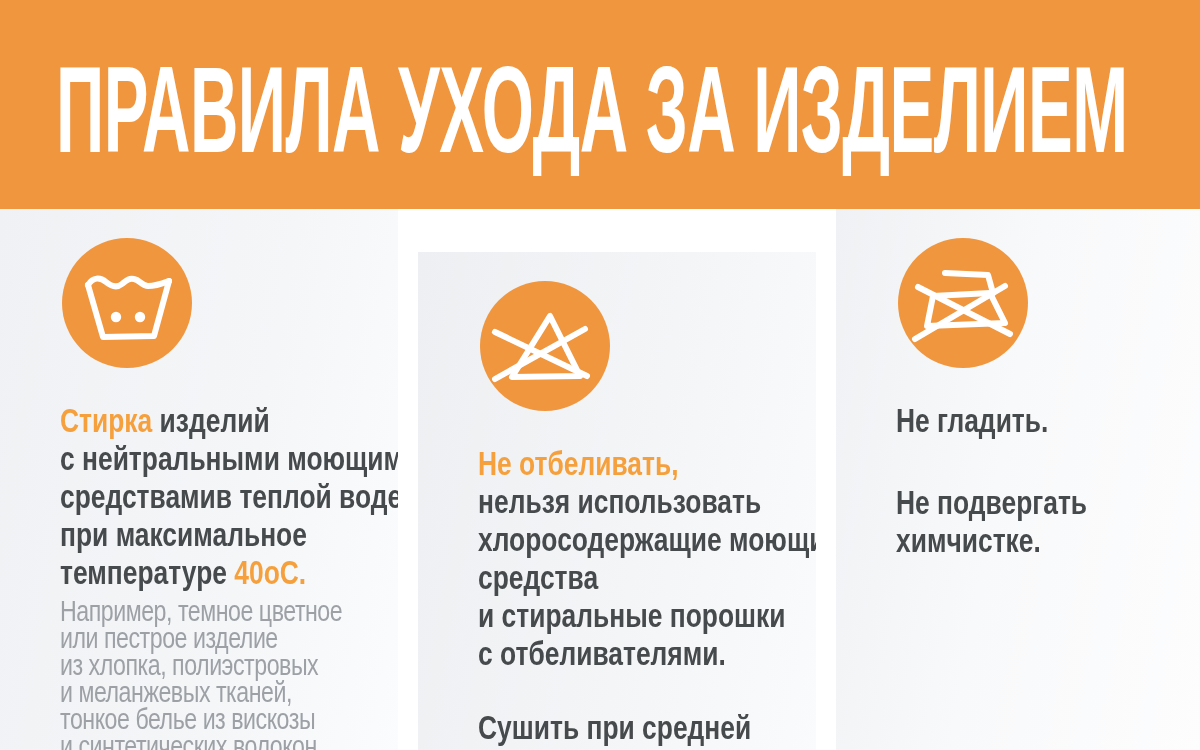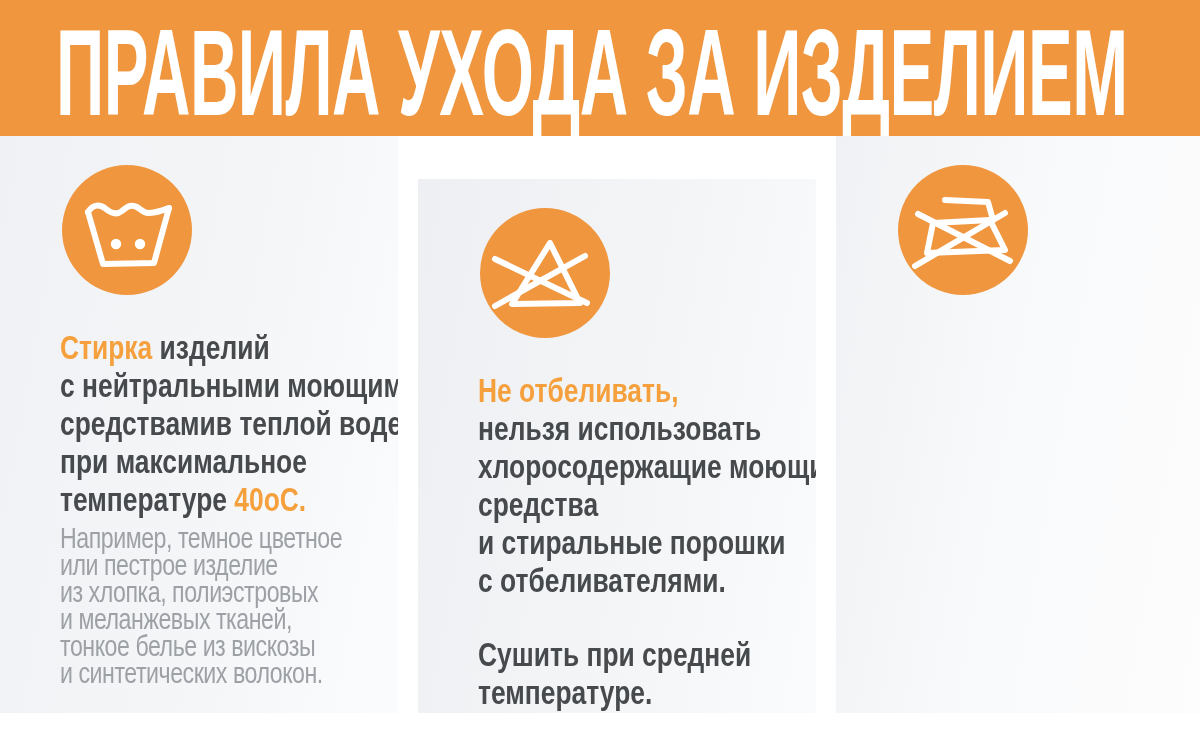--- a/index.html
+++ b/index.html
@@ -5,21 +5,21 @@
   * { margin:0; padding:0; box-sizing:border-box; }
   html,body { width:1200px; height:750px; }
   body {
     font-family:"Liberation Sans","DejaVu Sans",sans-serif;
     background:#fff;
     overflow:hidden;
   }
 
   
   .banner {
-    height:136px;
+    height:209px;
     background:var(--orange,#F0963F);
     display:flex;
     align-items:center;
     overflow:hidden;
   }
   .title {
     color:#ffffff;
     font-weight:bold;
     font-size:122px;
     line-height:1;
@@ -128,15 +128,24 @@
 
   <section class="panel panel-3">
     <svg class="icon" width="130" height="130" viewBox="0 0 130 130" aria-hidden="true">
       <circle class="icon-bg" cx="65" cy="65" r="65"></circle>
       <path class="icon-stroke" d="M29 88 L35 58 L92 55 L107 85 Z"></path>
       <path class="icon-stroke" d="M47 35 L90 37 L95 55"></path>
       <path class="icon-stroke" d="M20 49 L112 96"></path>
       <path class="icon-stroke" d="M17 101 L107 48"></path>
     </svg>
 
+    <div class="text-block">
+      <p class="bold-text">
+        <span>Не гладить.</span>
+      </p>
+      <p class="bold-text block-gap-3">
+        <span>Не подвергать</span><br>
+        <span>химчистке.</span>
+      </p>
+    </div>
   </section>
 
 </main>
 
 </body></html>

